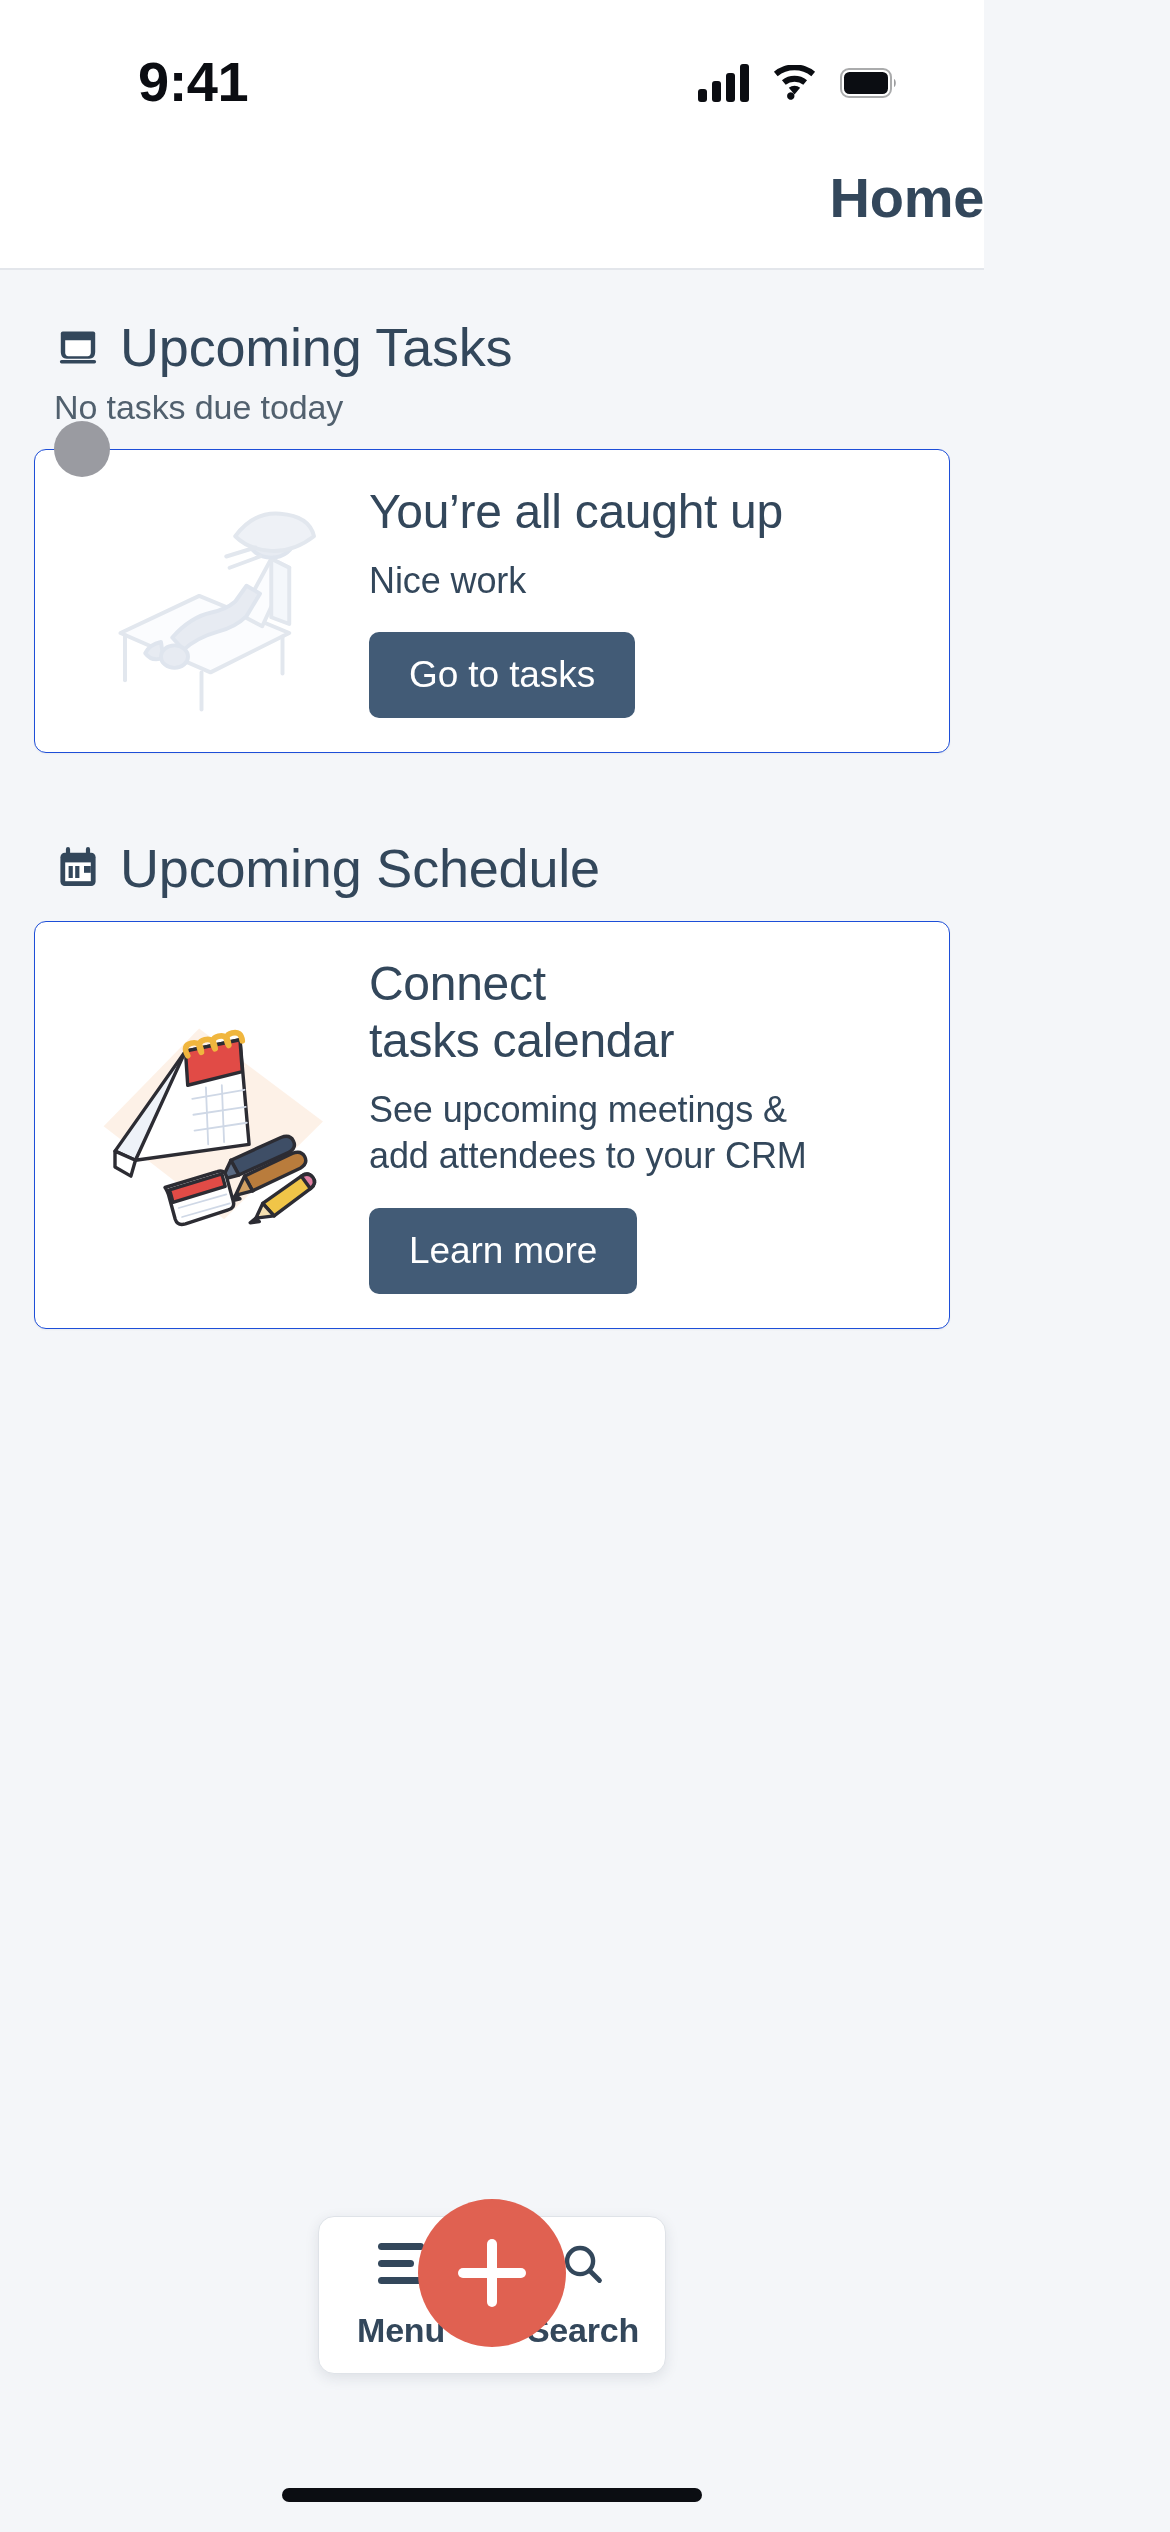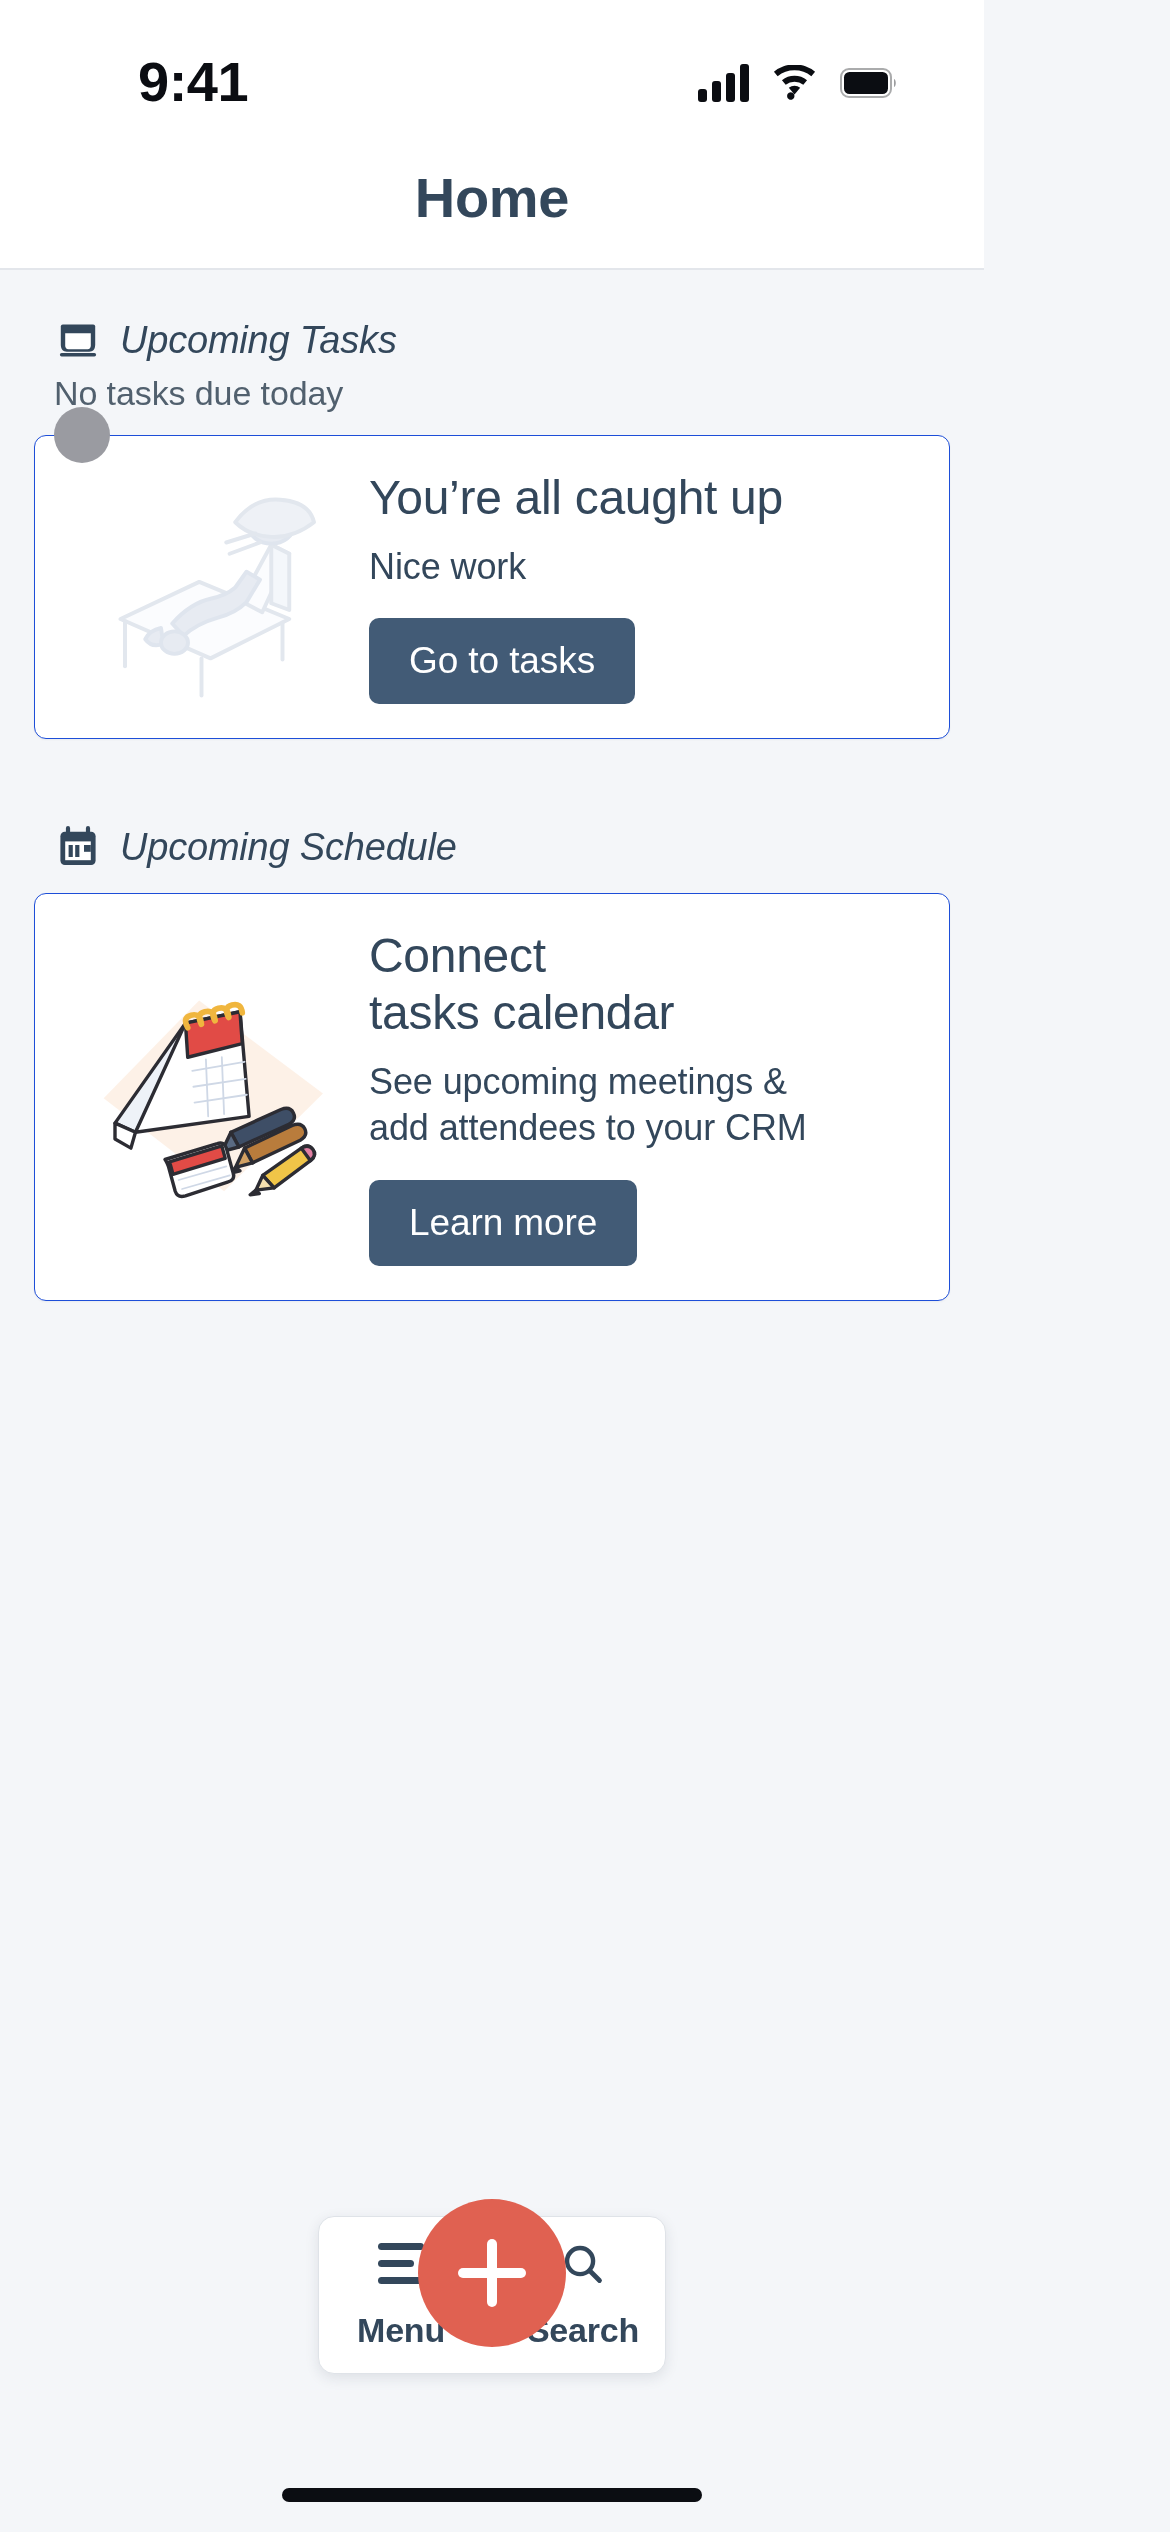--- a/index.html
+++ b/index.html
@@ -72,21 +72,21 @@
 
   .wifi-icon { width: 47px; height: 36px; display:block; }
   .battery-icon { width: 58px; height: 30px; display:block; }
 
   
   .nav-header {
     background: #ffffff;
     height: 125px;
     display: flex;
     align-items: flex-start;
-    justify-content: center;
+    justify-content: flex-end;
     border-bottom: 2px solid #e3e6eb;
     flex: 0 0 auto;
     padding-top: 20px;
   }
   .nav-title {
     font-size: 56px;
     font-weight: 600;
     color: #33475b;
     letter-spacing: -0.3px;
   }
@@ -100,25 +100,24 @@
   }
 
   .section-head {
     display: flex;
     align-items: center;
     gap: 18px;
     padding: 46px 0 0 20px;
   }
   .section-icon { width: 48px; height: 48px; display: block; flex: 0 0 auto; }
   .section-title {
-    font-size: 38px;
+    font-size: 54px;
     font-weight: 500;
     color: #33475b;
     letter-spacing: -0.2px;
-    font-style: italic;
   }
   .section-sub {
     font-size: 34px;
     color: #51606e;
     padding: 10px 0 0 20px;
     letter-spacing: -0.1px;
   }
 
   .card {
     position: relative;

